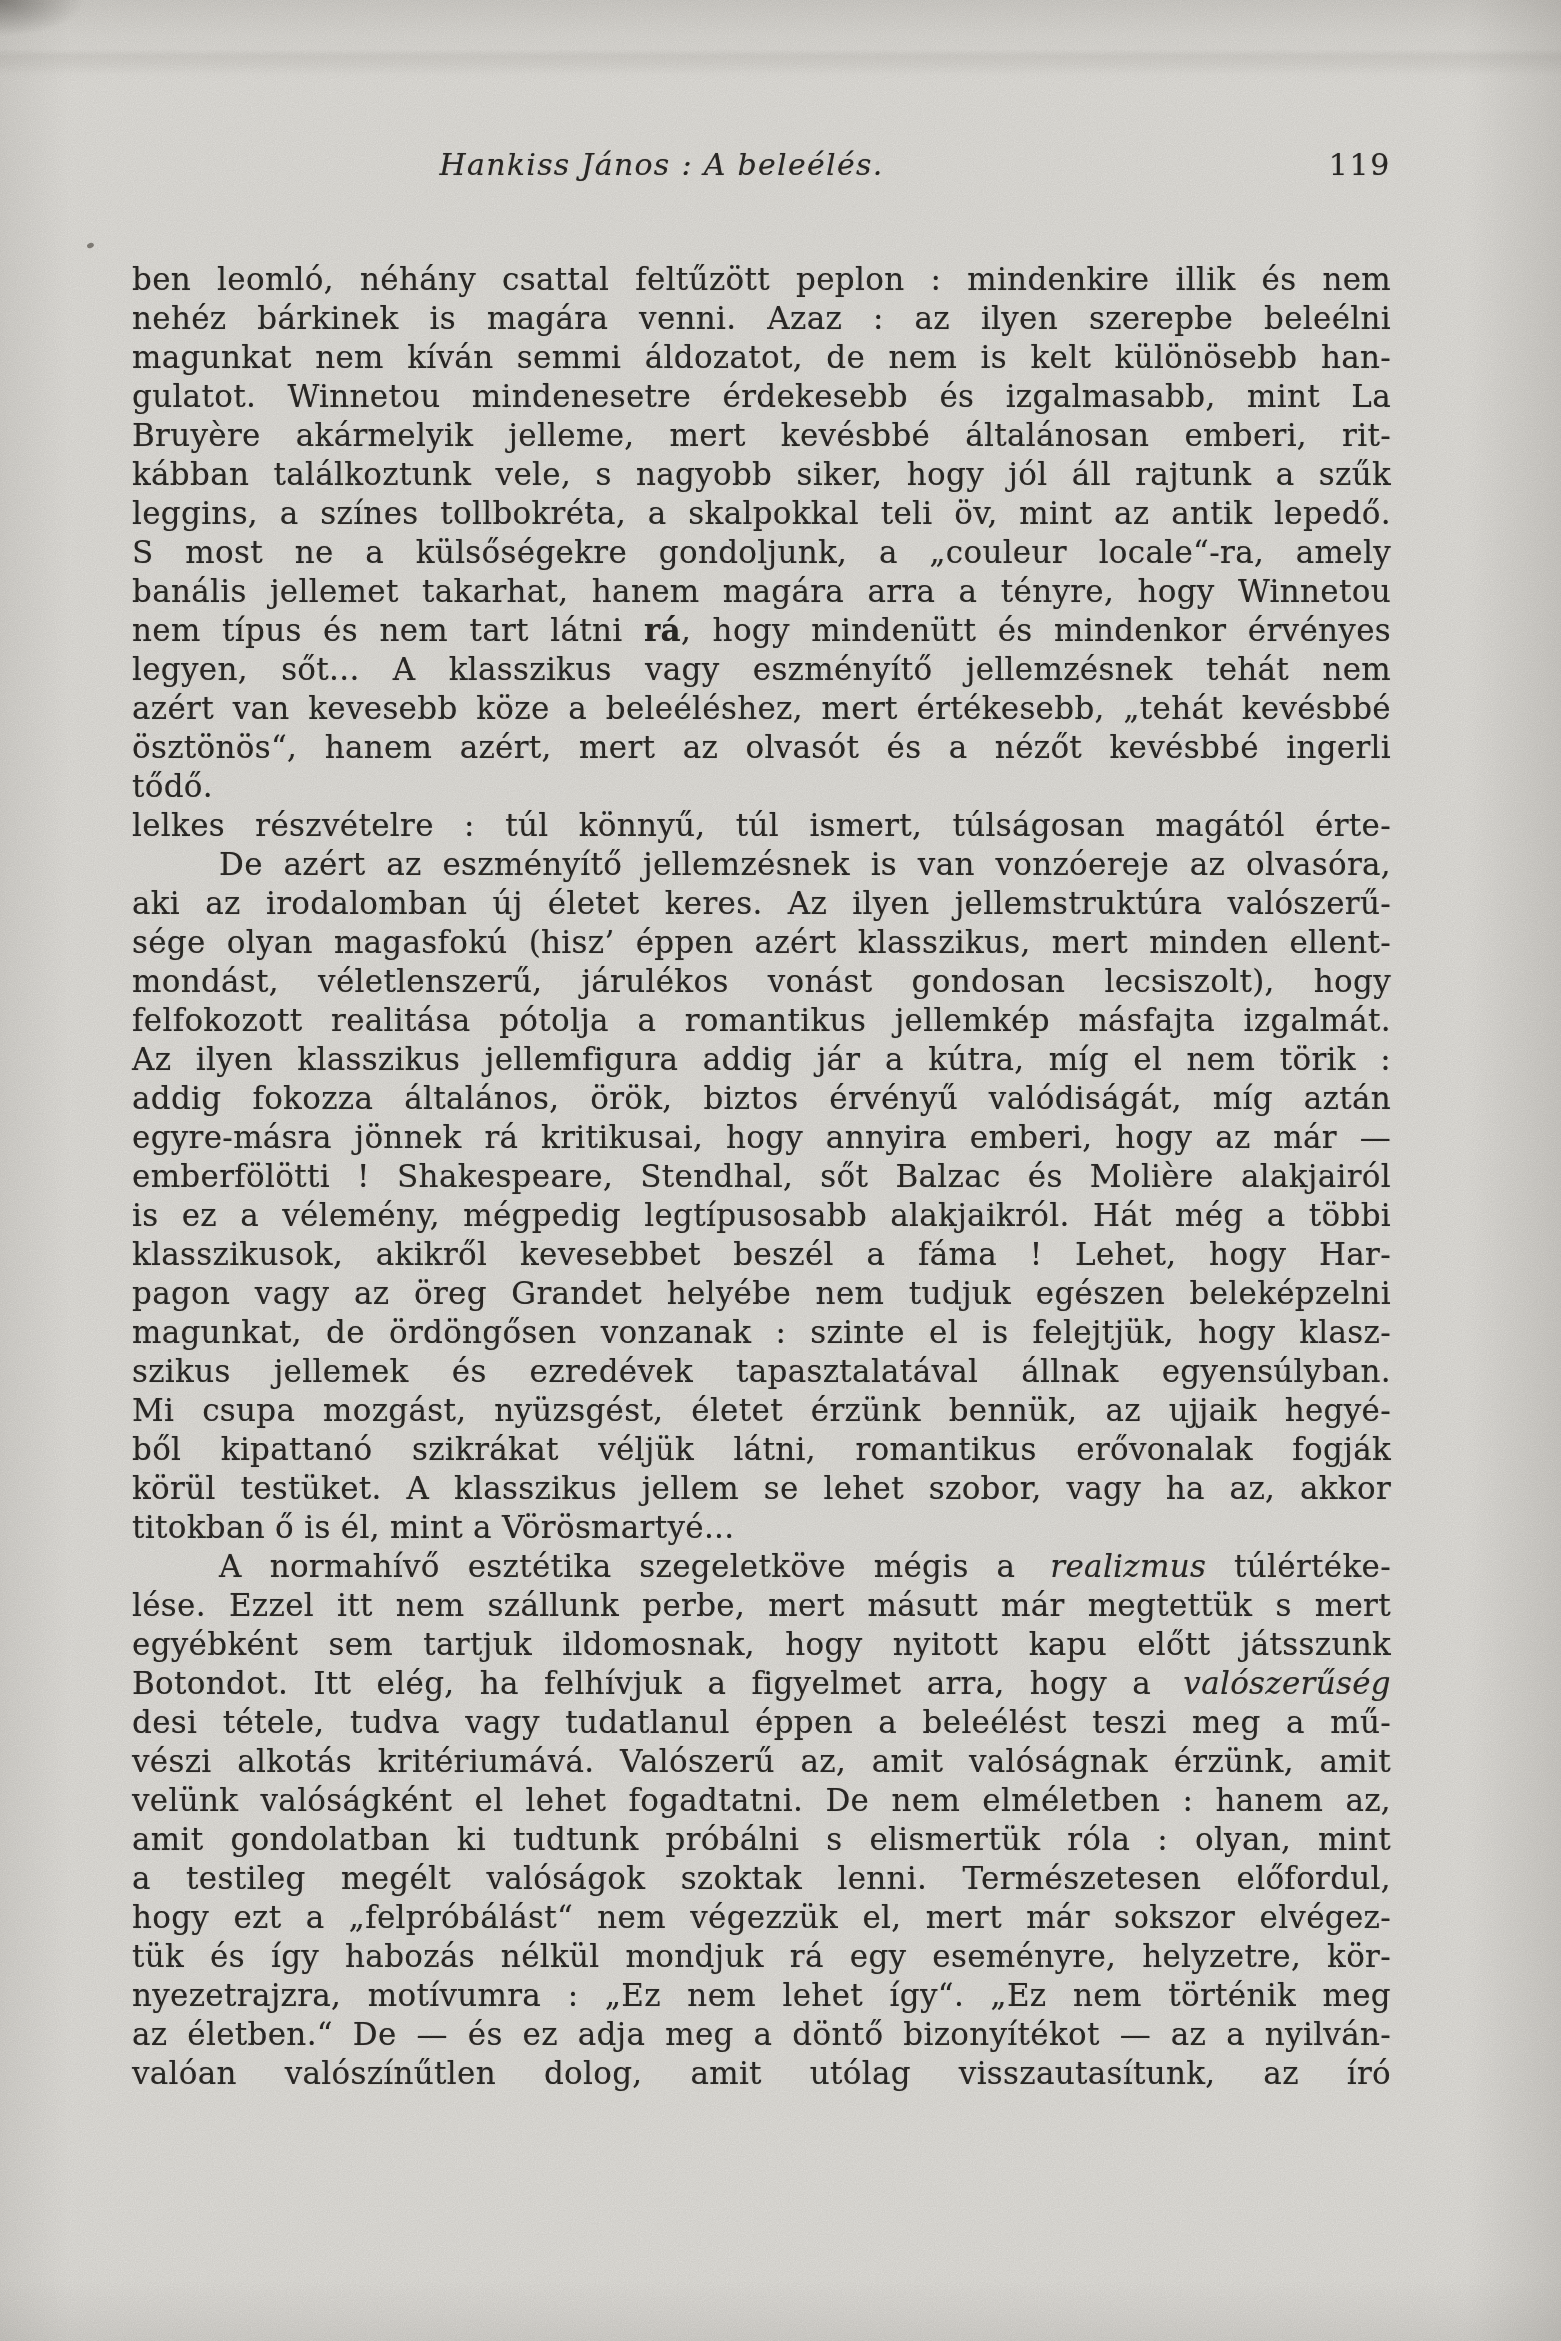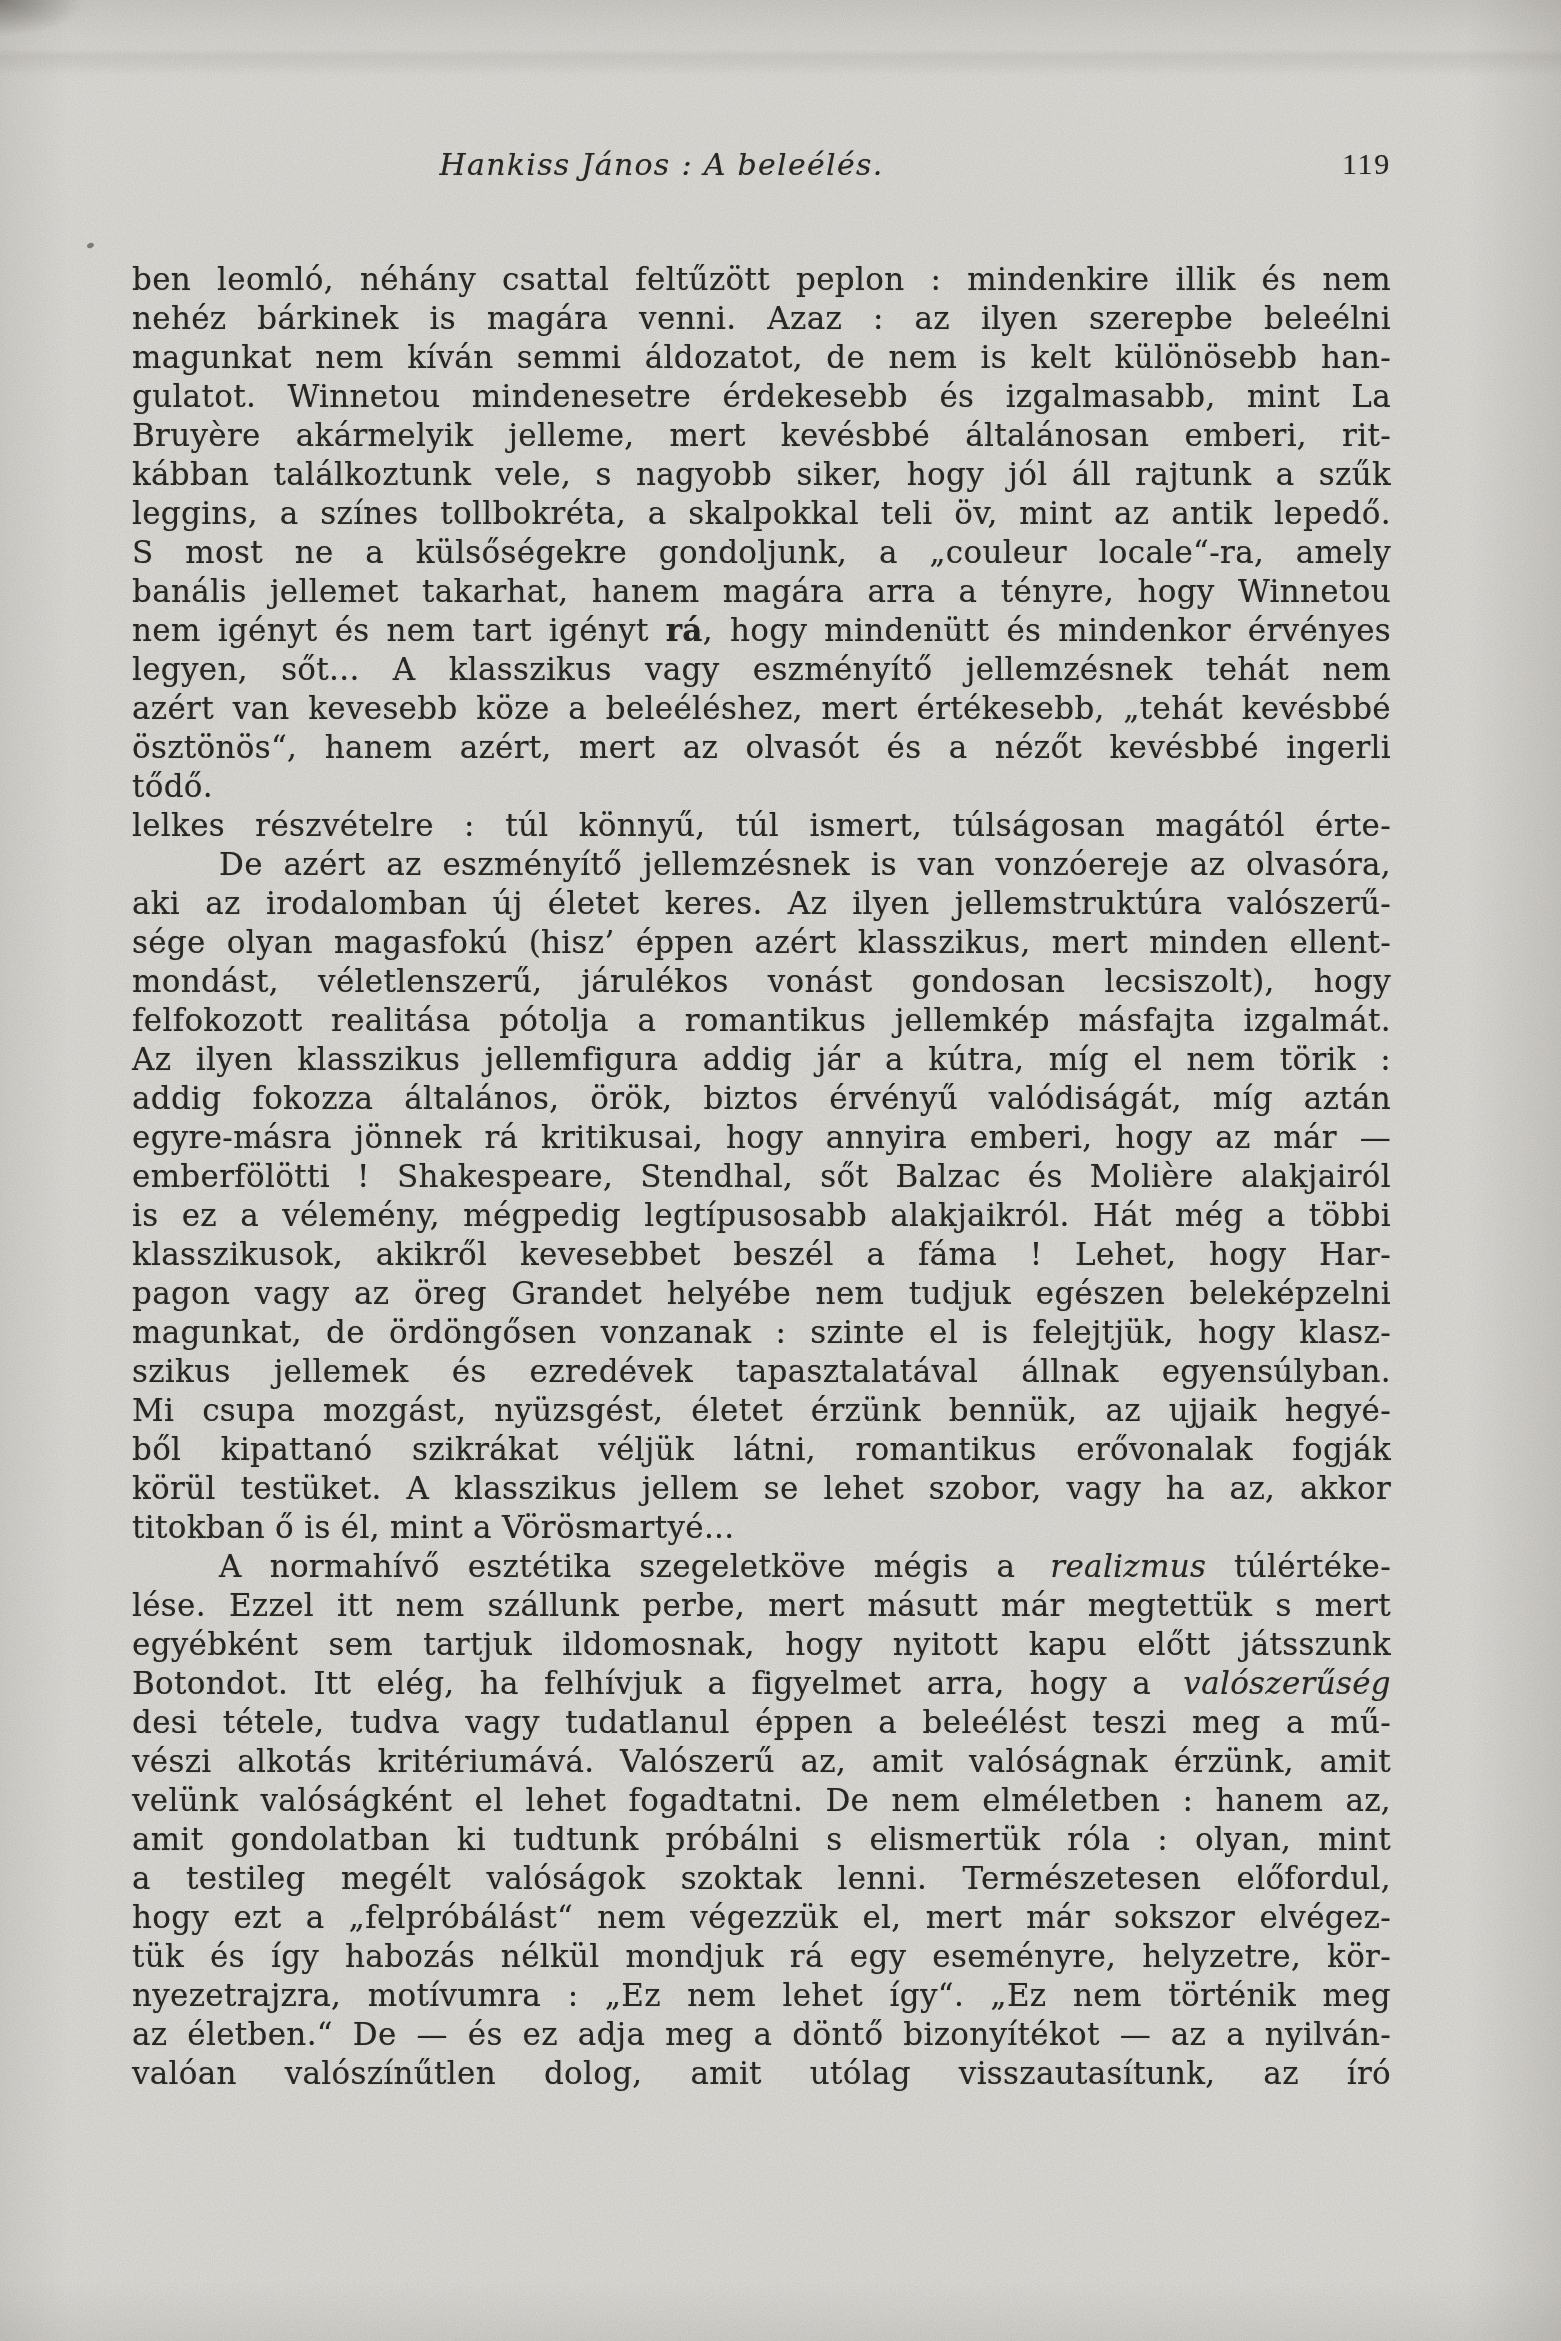--- a/index.html
+++ b/index.html
@@ -23,21 +23,20 @@
   .header .title {
     position: absolute; left: 8px; right: 0; text-align: center;
     transform: translateX(-104px);
     font-style: italic; font-size: 30px; letter-spacing: 1.3px;
     text-shadow: 0 0 0.9px rgba(44,42,39,0.45);
   }
   .header .pagenum {
     position: absolute; right: 0; top: 0;
     font-size: 30px; letter-spacing: 1.7px;
     text-shadow: 0 0 0.9px rgba(44,42,39,0.45);
-    font-family: Liberation Serif, serif;
   }
   .text-block { position: absolute; top: 260px; left: 132px; width: 1259px; }
   .line {
     font-size: 31px;
     line-height: 39px;
     height: 39px;
     letter-spacing: 0.3px;
     text-align: justify;
     text-align-last: justify;
     text-shadow: 0 0 0.9px rgba(44,42,39,0.40);
@@ -68,21 +67,21 @@
   <div class="text-block">
       <div class="line"><span>ben leomló, néhány csattal feltűzött peplon : mindenkire illik és nem</span></div>
       <div class="line"><span>nehéz bárkinek is magára venni. Azaz : az ilyen szerepbe beleélni</span></div>
       <div class="line"><span>magunkat nem kíván semmi áldozatot, de nem is kelt különösebb han-</span></div>
       <div class="line"><span>gulatot. Winnetou mindenesetre érdekesebb és izgalmasabb, mint La</span></div>
       <div class="line"><span>Bruyère akármelyik jelleme, mert kevésbbé általánosan emberi, rit-</span></div>
       <div class="line"><span>kábban találkoztunk vele, s nagyobb siker, hogy jól áll rajtunk a szűk</span></div>
       <div class="line"><span>leggins, a színes tollbokréta, a skalpokkal teli öv, mint az antik lepedő.</span></div>
       <div class="line"><span>S most ne a külsőségekre gondoljunk, a „couleur locale“-ra, amely</span></div>
       <div class="line"><span>banális jellemet takarhat, hanem magára arra a tényre, hogy Winnetou</span></div>
-      <div class="line"><span>nem igényt és nem tart igényt </span><span class="em-b">rá</span><span>, hogy mindenütt és mindenkor érvényes</span></div>
+      <div class="line"><span>nem típus és nem tart látni </span><span class="em-b">rá</span><span>, hogy mindenütt és mindenkor érvényes</span></div>
       <div class="line"><span>legyen, sőt... A klasszikus vagy eszményítő jellemzésnek tehát nem</span></div>
       <div class="line"><span>azért van kevesebb köze a beleéléshez, mert értékesebb, „tehát kevésbbé</span></div>
       <div class="line"><span>ösztönös“, hanem azért, mert az olvasót és a nézőt kevésbbé ingerli</span></div>
       <div class="line nj"><span>tődő.</span></div>
       <div class="line"><span>lelkes részvételre : túl könnyű, túl ismert, túlságosan magától érte-</span></div>
       <div class="line ind"><span>De azért az eszményítő jellemzésnek is van vonzóereje az olvasóra,</span></div>
       <div class="line"><span>aki az irodalomban új életet keres. Az ilyen jellemstruktúra valószerű-</span></div>
       <div class="line"><span>sége olyan magasfokú (hisz’ éppen azért klasszikus, mert minden ellent-</span></div>
       <div class="line"><span>mondást, véletlenszerű, járulékos vonást gondosan lecsiszolt), hogy</span></div>
       <div class="line"><span>felfokozott realitása pótolja a romantikus jellemkép másfajta izgalmát.</span></div>

